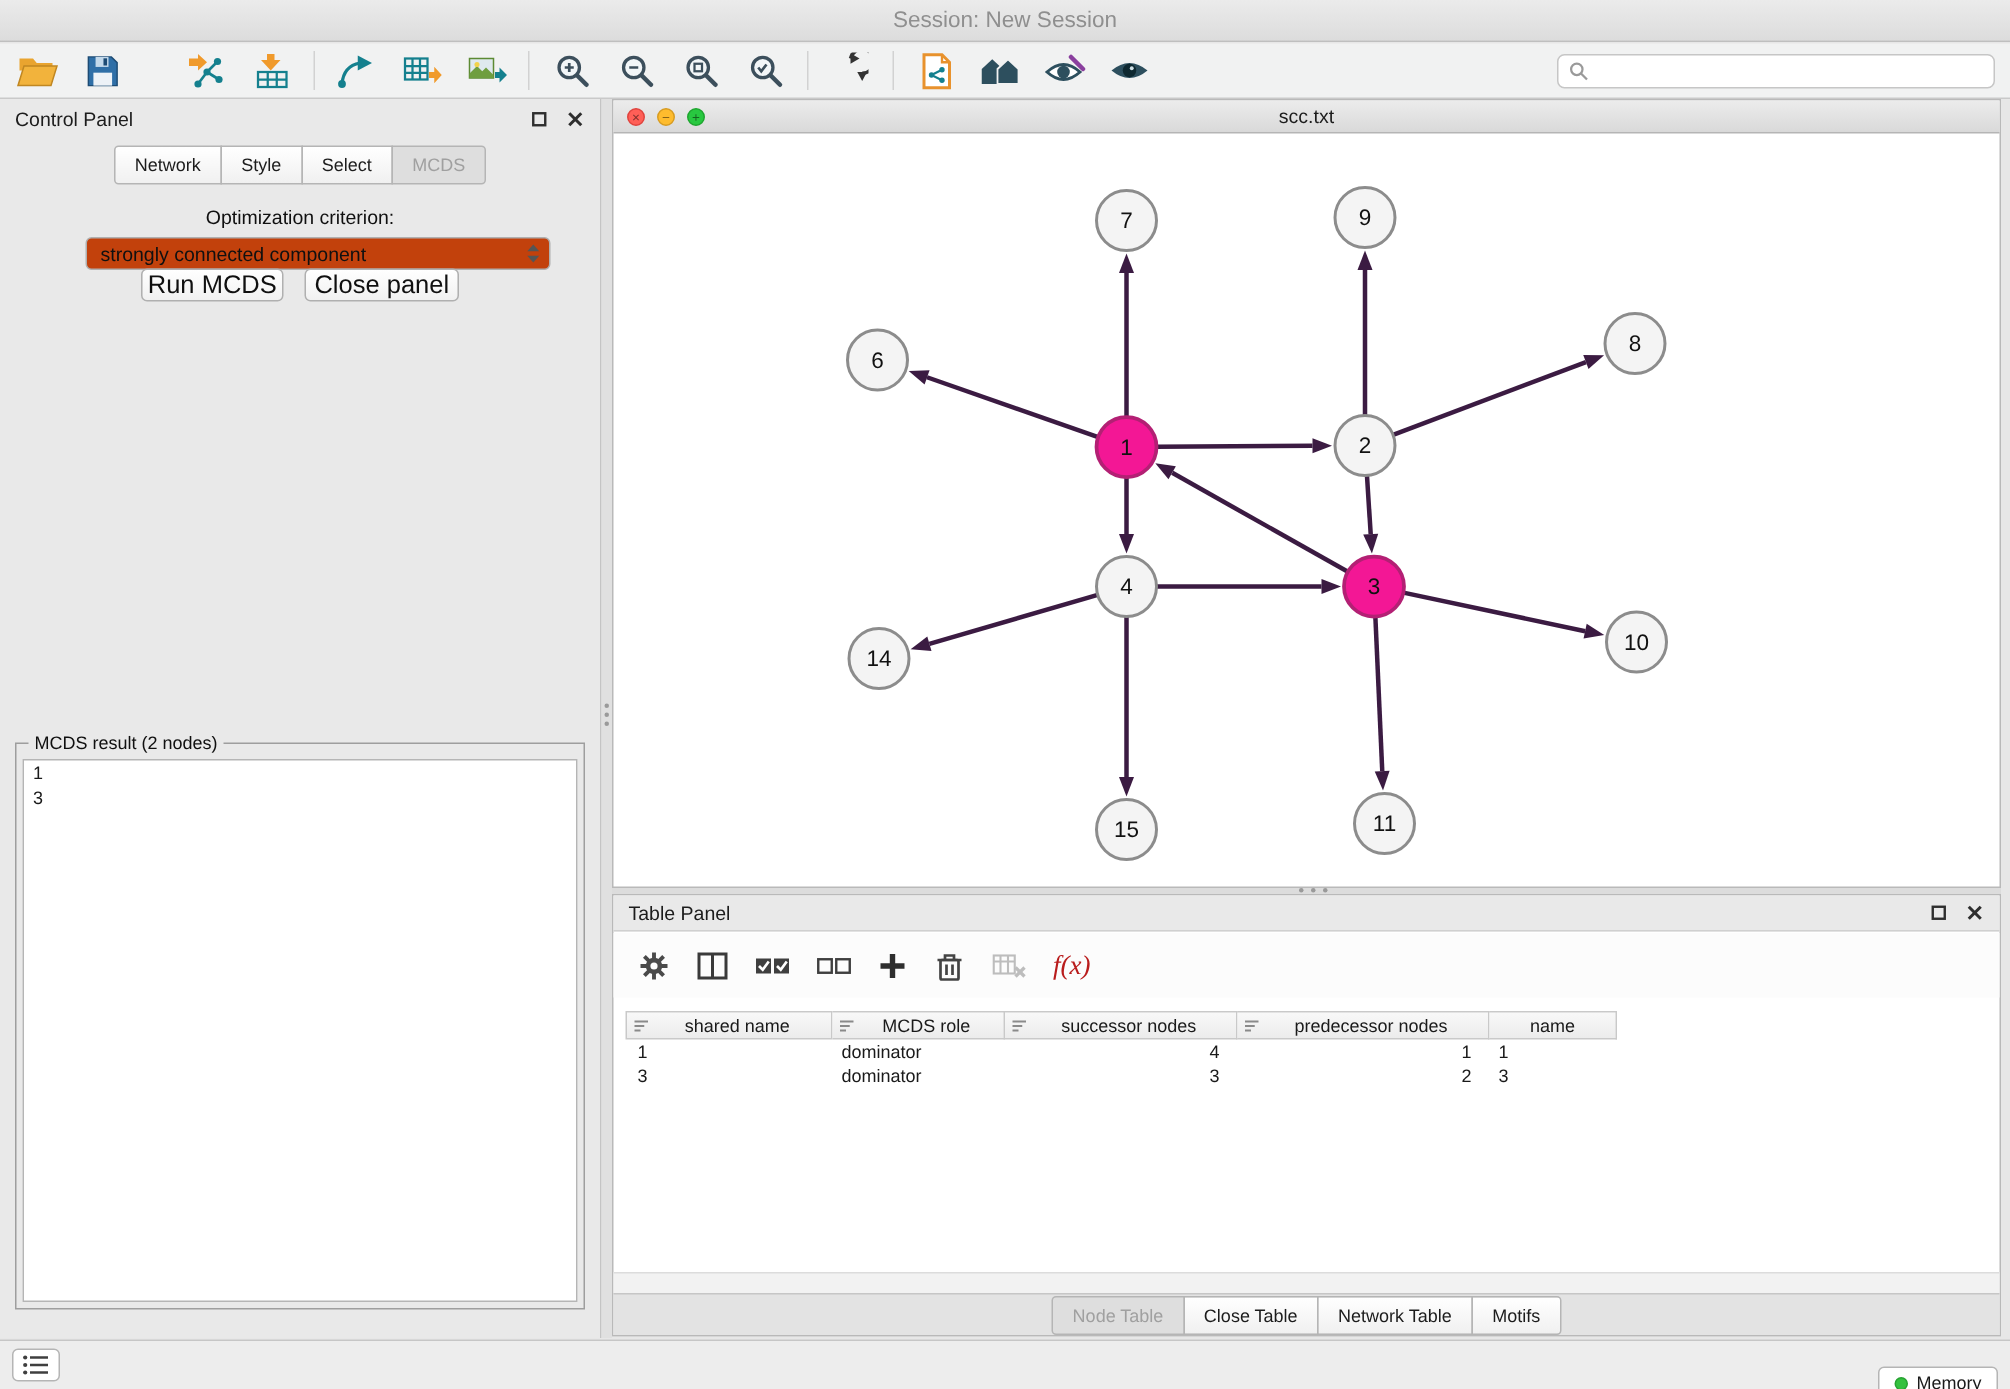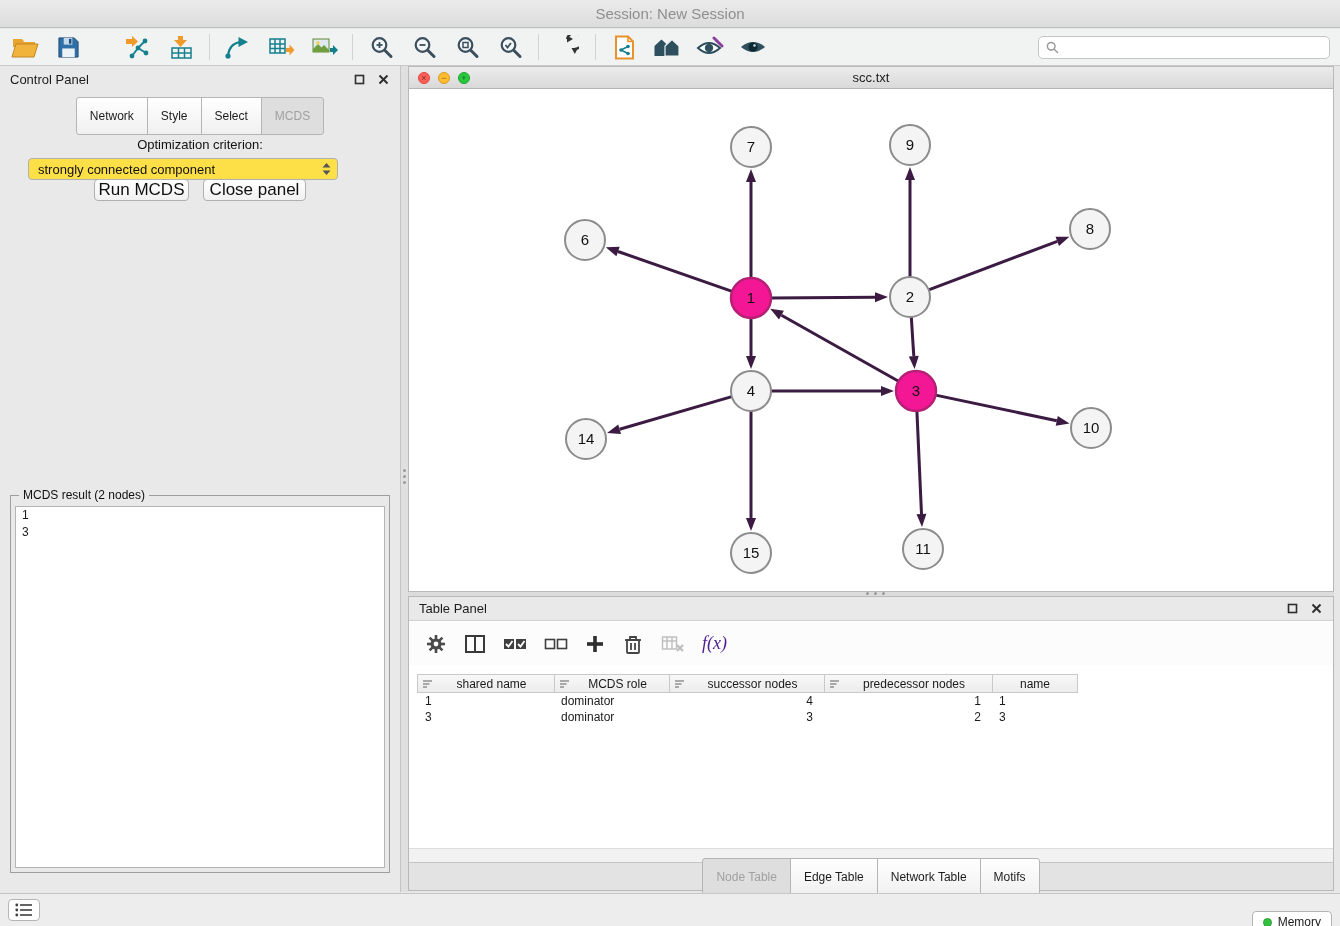--- a/index.html
+++ b/index.html
@@ -27,29 +27,29 @@
 
   
   .control-panel { position:absolute; left:0; top:66px; width:401px; height:826px;
     background:#e9e9e9; border-right:1px solid #c4c4c4; }
   .panel-header { height:26px; display:flex; align-items:center; padding:0 10px;
     font-size:13px; color:#1c1c1c; }
   .win-btns { margin-left:auto; display:flex; gap:10px; align-items:center; }
   .win-btn { display:flex; align-items:center; justify-content:center; width:14px; height:14px; }
 
   .cp-tabs { position:absolute; left:0; top:31px; width:100%; display:flex; justify-content:center; }
-  .tab-btn { height:38px; padding:0 13px; background:linear-gradient(#ffffff,#f0f0f0);
+  .tab-btn { height:26px; padding:0 13px; background:linear-gradient(#ffffff,#f0f0f0);
     border:1px solid #b5b5b5; font-size:12px; color:#1c1c1c; display:flex; align-items:center;
     margin-left:-1px; }
   .tab-btn:first-child { border-radius:3px 0 0 3px; margin-left:0; }
   .tab-btn:last-child { border-radius:0 3px 3px 0; }
   .tab-btn.active { background:#dedede; color:#a0a0a0; }
 
   .opt-label { position:absolute; top:71px; width:100%; text-align:center; font-size:13px; color:#101010; }
-  .dropdown { position:absolute; left:28px; top:92px; width:310px; height:22px; background:#fde047;
+  .dropdown { position:absolute; left:57px; top:92px; width:310px; height:22px; background:#c2410c;
     border:1px solid #b0b0b0; border-radius:4px; display:flex; align-items:center; padding:0 6px 0 9px;
     font-size:13px; color:#101010; }
   .dropdown span { flex:1; }
   .cp-btn { position:absolute; top:113px; height:22px; background:linear-gradient(#ffffff,#f1f1f1);
     border:1px solid #b0b0b0; border-radius:4px; font-size:17px; color:#101010;
     display:flex; align-items:center; justify-content:center; }
   .btn-run { left:94px; width:95px; }
   .btn-close { left:203px; width:103px; }
 
   .result-group { position:absolute; left:10px; top:429px; width:380px; height:378px;
@@ -82,21 +82,21 @@
   #graph-svg { position:absolute; left:0; top:22px; }
 
   
   .table-panel { position:absolute; left:408px; top:596px; width:926px; height:295px;
     background:#fff; border:1px solid #b9b9b9; }
   .tp-header { height:24px; background:#e9e9e9; display:flex; align-items:center; padding:0 10px;
     font-size:13px; color:#1c1c1c; border-bottom:1px solid #d0d0d0; }
   .tp-toolbar { position:absolute; left:0; right:0; top:25px; height:43px; background:#fcfcfc;
     display:flex; align-items:center; gap:17px; padding-left:16px; }
   .tp-tool { display:flex; align-items:center; justify-content:center; }
-  .fx-label { font-family:"Liberation Serif", serif; font-style:italic; font-size:18px; color:#4c1d95; }
+  .fx-label { font-family:"Liberation Serif", serif; font-style:italic; font-size:18px; color:#b91c1c; }
 
   .theader { position:absolute; left:8px; top:77px; height:19px; display:flex; }
   .hcell { border:1px solid #c9c9c9; border-left:none; background:linear-gradient(#f8f8f8,#ececec);
     display:flex; align-items:center; font-size:12px; color:#1a1a1a; padding:0 4px; }
   .hcell:first-child { border-left:1px solid #c9c9c9; }
   .hcell span { flex:1; text-align:center; }
   .c0 { width:138px; } .c1 { width:115px; } .c2 { width:155px; } .c3 { width:168px; } .c4 { width:85px; }
   .tbody { position:absolute; left:8px; top:96px; right:1px; }
   .trow { display:flex; height:16px; align-items:center; }
   .tcell { font-size:12px; color:#1a1a1a; white-space:nowrap; padding:0 6px; }
@@ -572,21 +572,21 @@
           <div class="tcell c1">dominator</div>
           <div class="tcell c2">3</div>
           <div class="tcell c3">2</div>
           <div class="tcell c4">3</div>
         </div>
       </div>
 
     <div class="tp-scroll"></div>
     <div class="tp-tabs">
       <div class="tab-btn active">Node Table</div>
-      <div class="tab-btn">Edge Table</div>
+      <div class="tab-btn">Close Table</div>
       <div class="tab-btn">Network Table</div>
       <div class="tab-btn">Motifs</div>
     </div>
   </div>
 
   <div class="statusbar">
     <div class="status-left-btn">
       <svg width="18" height="14" viewBox="0 0 18 14">
         <g stroke="#3f3f3f" stroke-width="1.6">
             <line x1="5" y1="2" x2="17" y2="2"></line>

